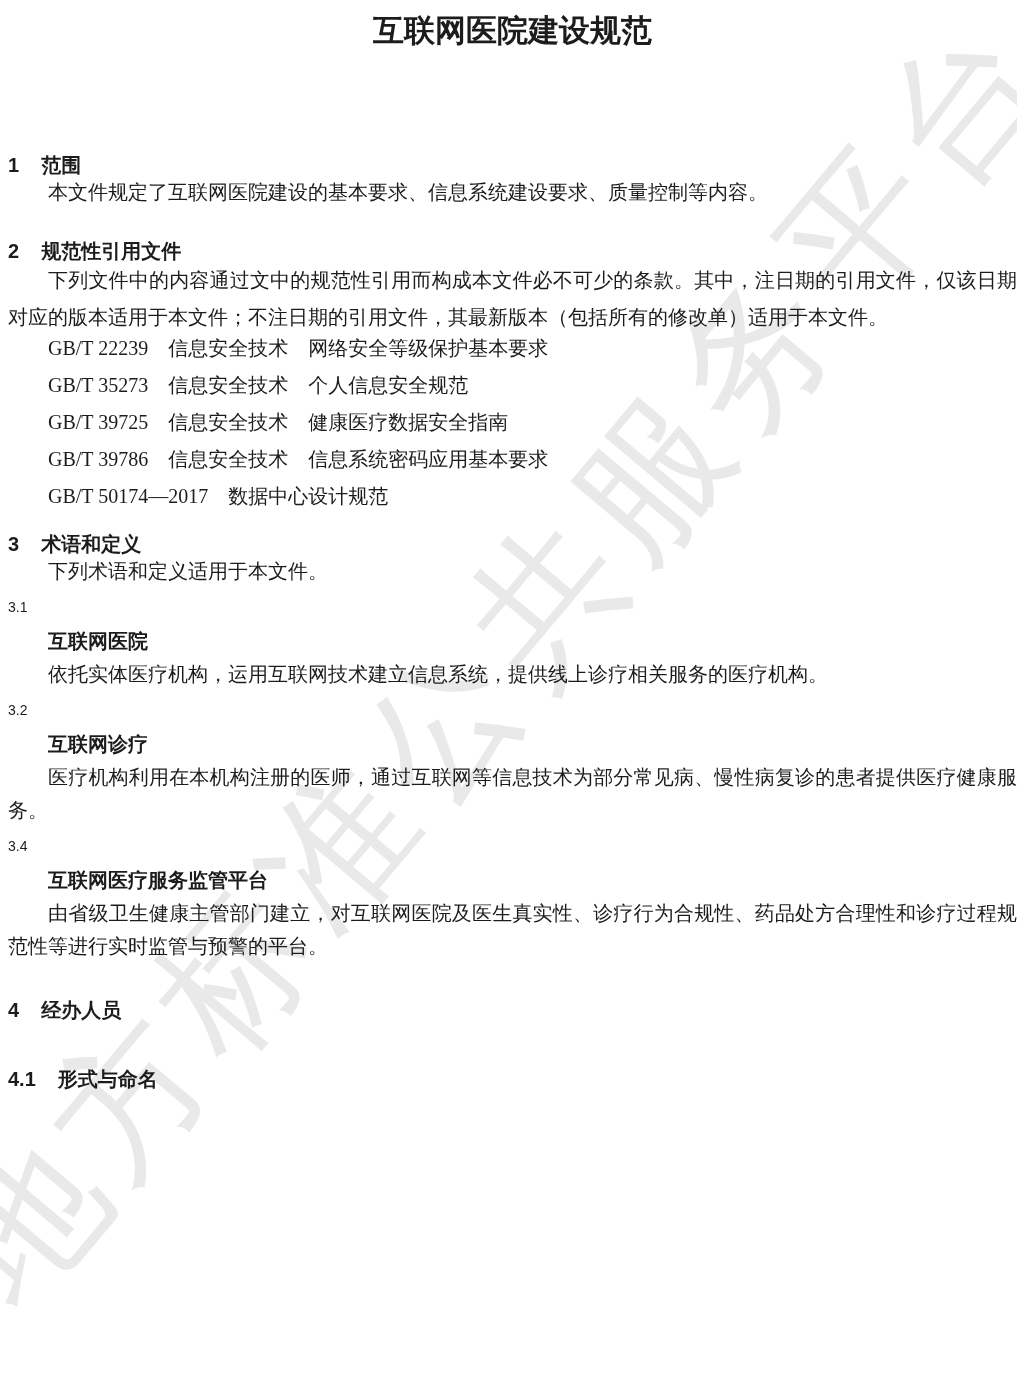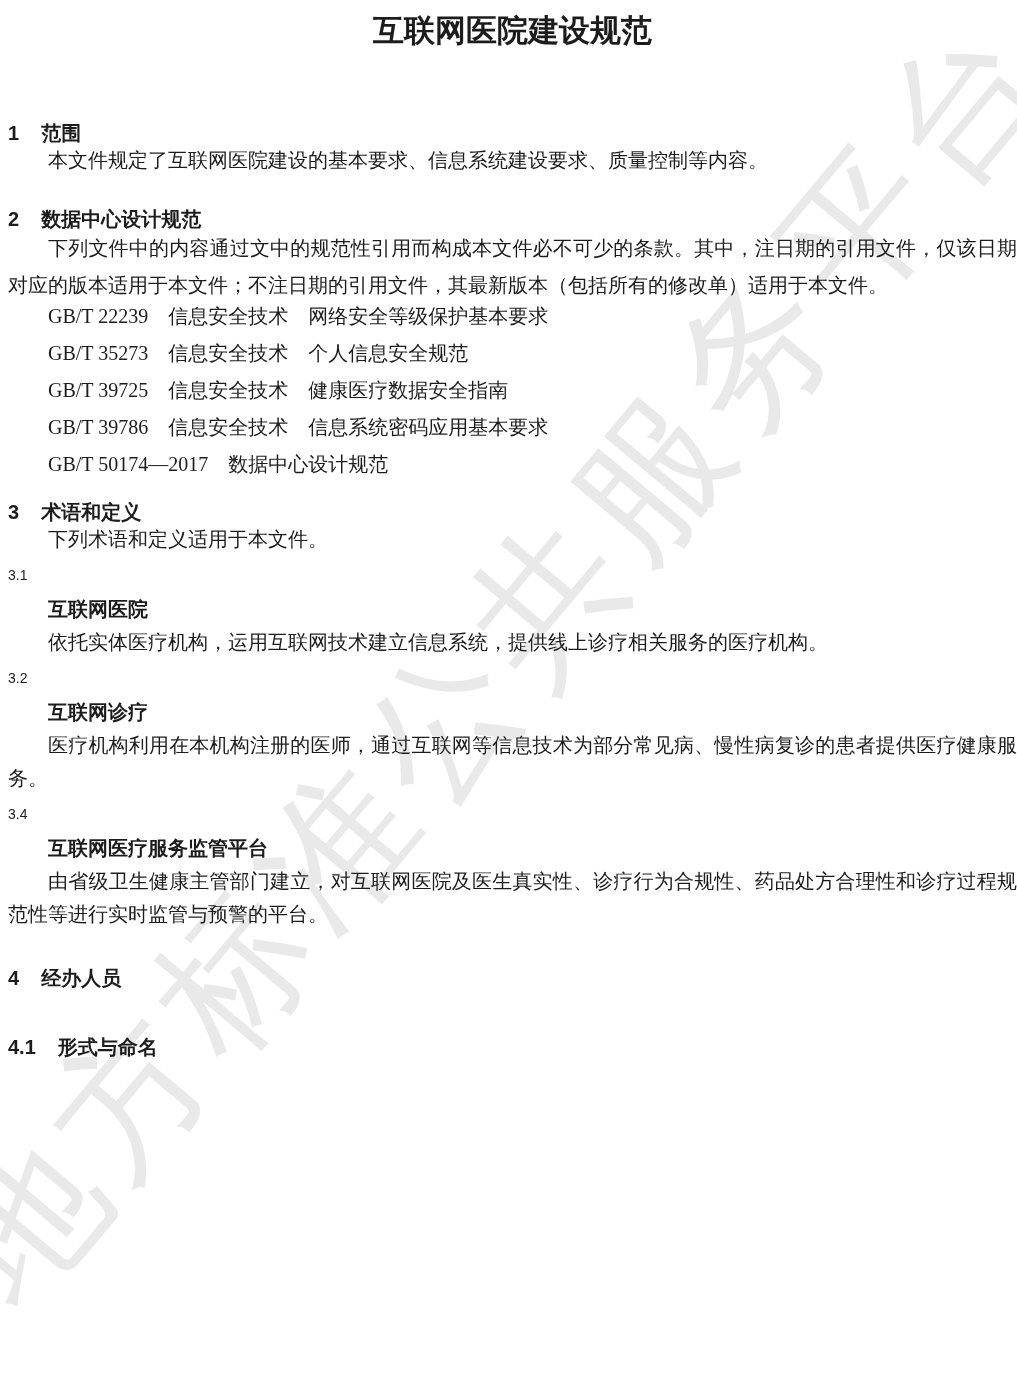--- a/index.html
+++ b/index.html
@@ -80,21 +80,21 @@
     margin: 0;
   }
   .term-name {
     font-family: Liberation Sans, sans-serif;
     font-weight: bold;
     font-size: 20px;
     line-height: 34px;
     margin: 0;
     padding-left: 2em;
   }
-  .mt-h1   { margin-top: 72px; }
+  .mt-h1   { margin-top: 104px; }
   .mt-p1   { margin-top: 52px; }
   .mt-h2   { margin-top: 31px; }
   .mt-s2p  { margin-top: 63px; }
   .mt-h3   { margin-top: 18px; }
   .mt-s3p  { margin-top: 43px; }
   .mt-term { margin-top: 2px; }
   .mt-h4   { margin-top: 36px; }
   .mt-h41  { margin-top: 47px; }
 </style>
 </head>
@@ -105,21 +105,21 @@
 <div class="doc">
 
   <h1 class="doc-title">互联网医院建设规范</h1>
 
   <div class="clause-heading mt-h1">
     <span class="num">1</span><span>范围</span>
   </div>
   <p class="body-text mt-p1">本文件规定了互联网医院建设的基本要求、信息系统建设要求、质量控制等内容。</p>
 
   <div class="clause-heading mt-h2">
-    <span class="num">2</span><span>数据中心设计规范</span>
+    <span class="num">2</span><span>规范性引用文件</span>
   </div>
   <p class="body-text intro-wide mt-s2p">下列文件中的内容通过文中的规范性引用而构成本文件必不可少的条款。其中，注日期的引用文件，仅该日期对应的版本适用于本文件；不注日期的引用文件，其最新版本（包括所有的修改单）适用于本文件。</p>
   <ul class="ref-list">
     <li>GB/T 22239　信息安全技术　网络安全等级保护基本要求</li>
     <li>GB/T 35273　信息安全技术　个人信息安全规范</li>
     <li>GB/T 39725　信息安全技术　健康医疗数据安全指南</li>
     <li>GB/T 39786　信息安全技术　信息系统密码应用基本要求</li>
     <li>GB/T 50174—2017　数据中心设计规范</li>
   </ul>
 

